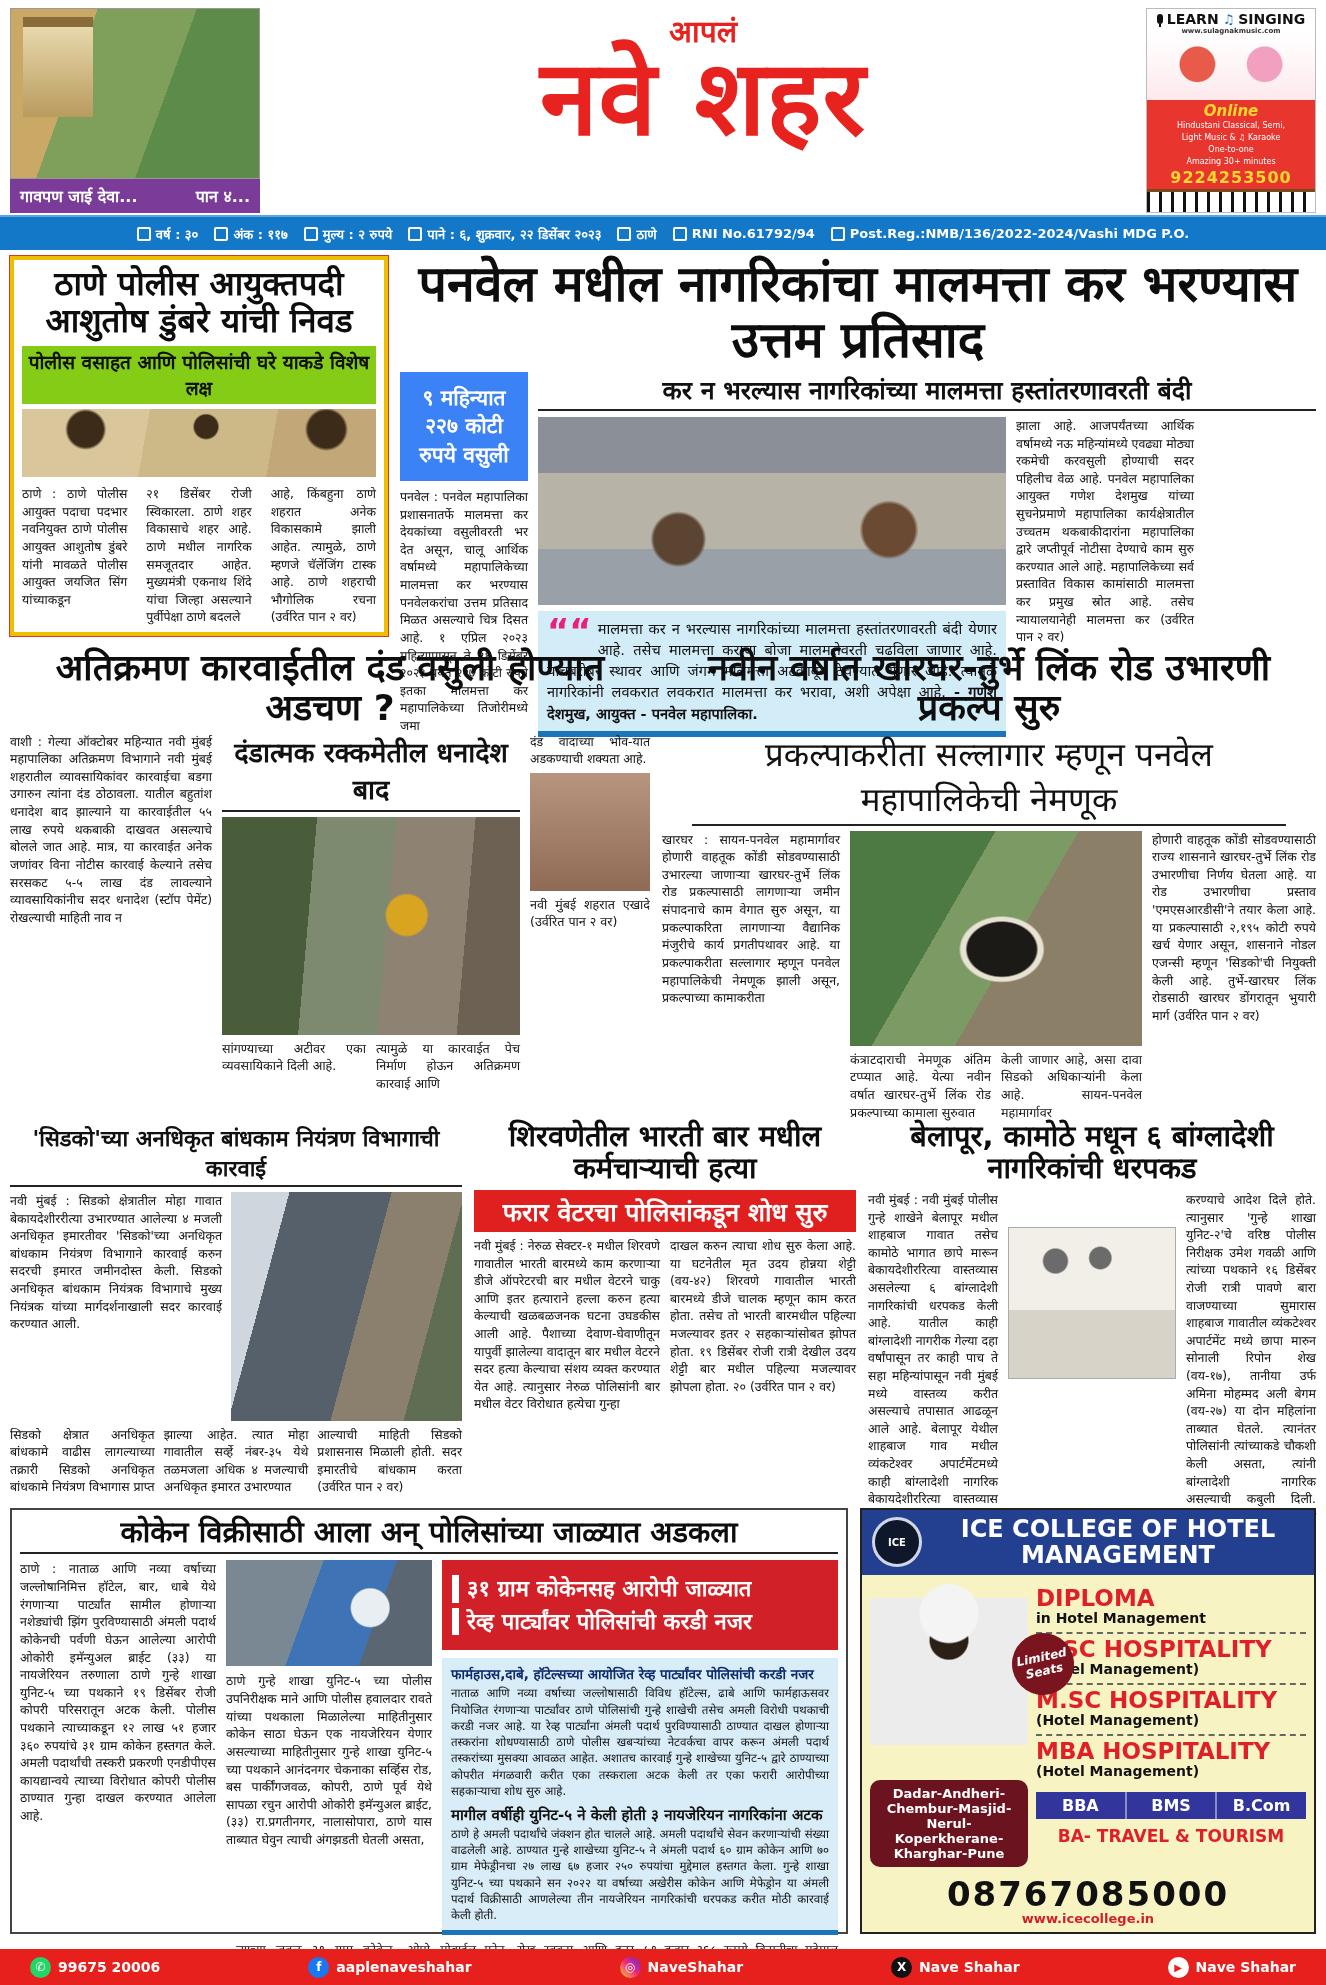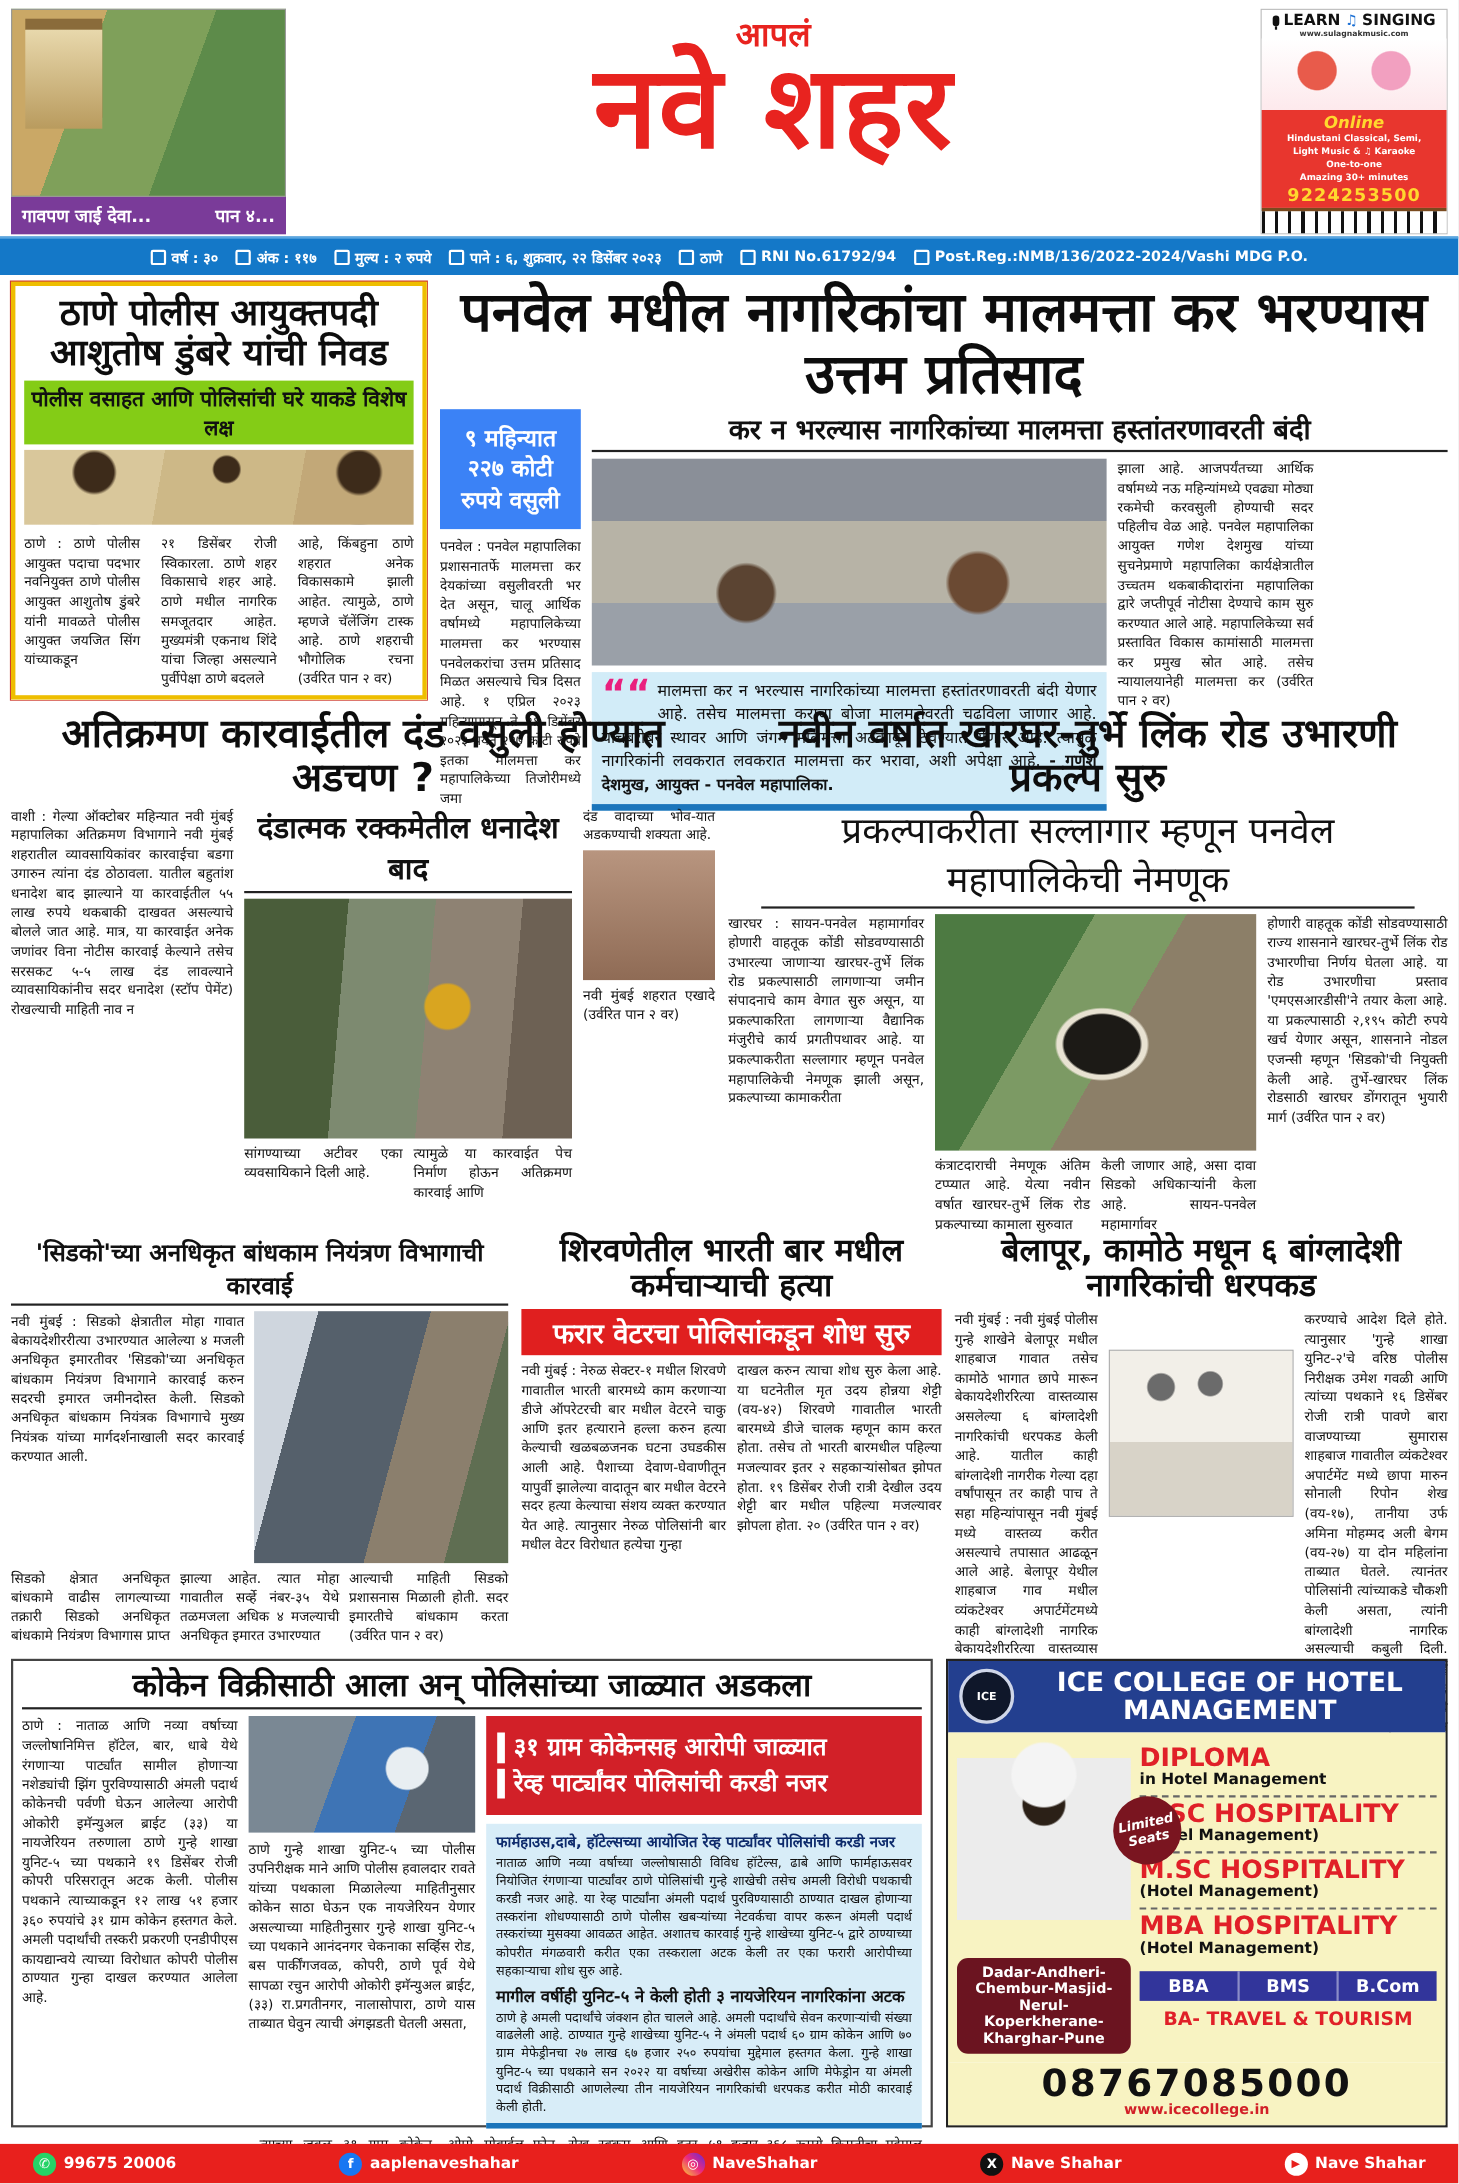--- a/index.html
+++ b/index.html
@@ -25,21 +25,21 @@
   .mic-icon{width:6px;height:10px;background:#111;border-radius:3px;display:inline-block;position:relative;}
   .mic-icon:after{content:"";position:absolute;left:2px;top:10px;width:2px;height:3px;background:#111;}
   .note-icon{color:#1a6fd4;font-size:13px;}
   .sing-site{font-size:7px;text-align:center;color:#333;font-weight:bold;}
   .sing-kids{height:70px;background:
      radial-gradient(circle at 30% 45%,#e85b4b 0 14%,transparent 15%),
      radial-gradient(circle at 70% 45%,#f2a0c0 0 14%,transparent 15%),
      linear-gradient(#ffffff,#fde9ec);}
   .sing-red{flex:1;background:#e8362e;color:#fff;text-align:center;padding:2px 3px;}
   .sing-online{color:#ffd82e;font-style:italic;font-weight:bold;font-size:15px;}
-  .sing-line{font-size:8px;font-weight:bold;line-height:1.5;}
+  .sing-line{font-size:8px;font-weight:normal;line-height:1.5;}
   .sing-phone{color:#ffd82e;font-weight:bold;font-size:16px;letter-spacing:1px;}
   .piano{height:22px;background:
      repeating-linear-gradient(90deg,#111 0 3px,#fff 3px 12px);border-top:3px solid #7a4a1e;}
   
   .dateline{height:33px;background:#1478c8;border-top:2px solid #5aa6e0;display:flex;align-items:center;
      justify-content:center;gap:16px;color:#fff;font-weight:bold;font-size:13px;}
   .dl-item{display:flex;align-items:center;gap:5px;white-space:nowrap;}
   .sq{width:10px;height:10px;border:2px solid #fff;border-radius:2px;display:inline-block;}
   
   .row{display:flex;padding:6px 10px;gap:12px;box-sizing:border-box;}

